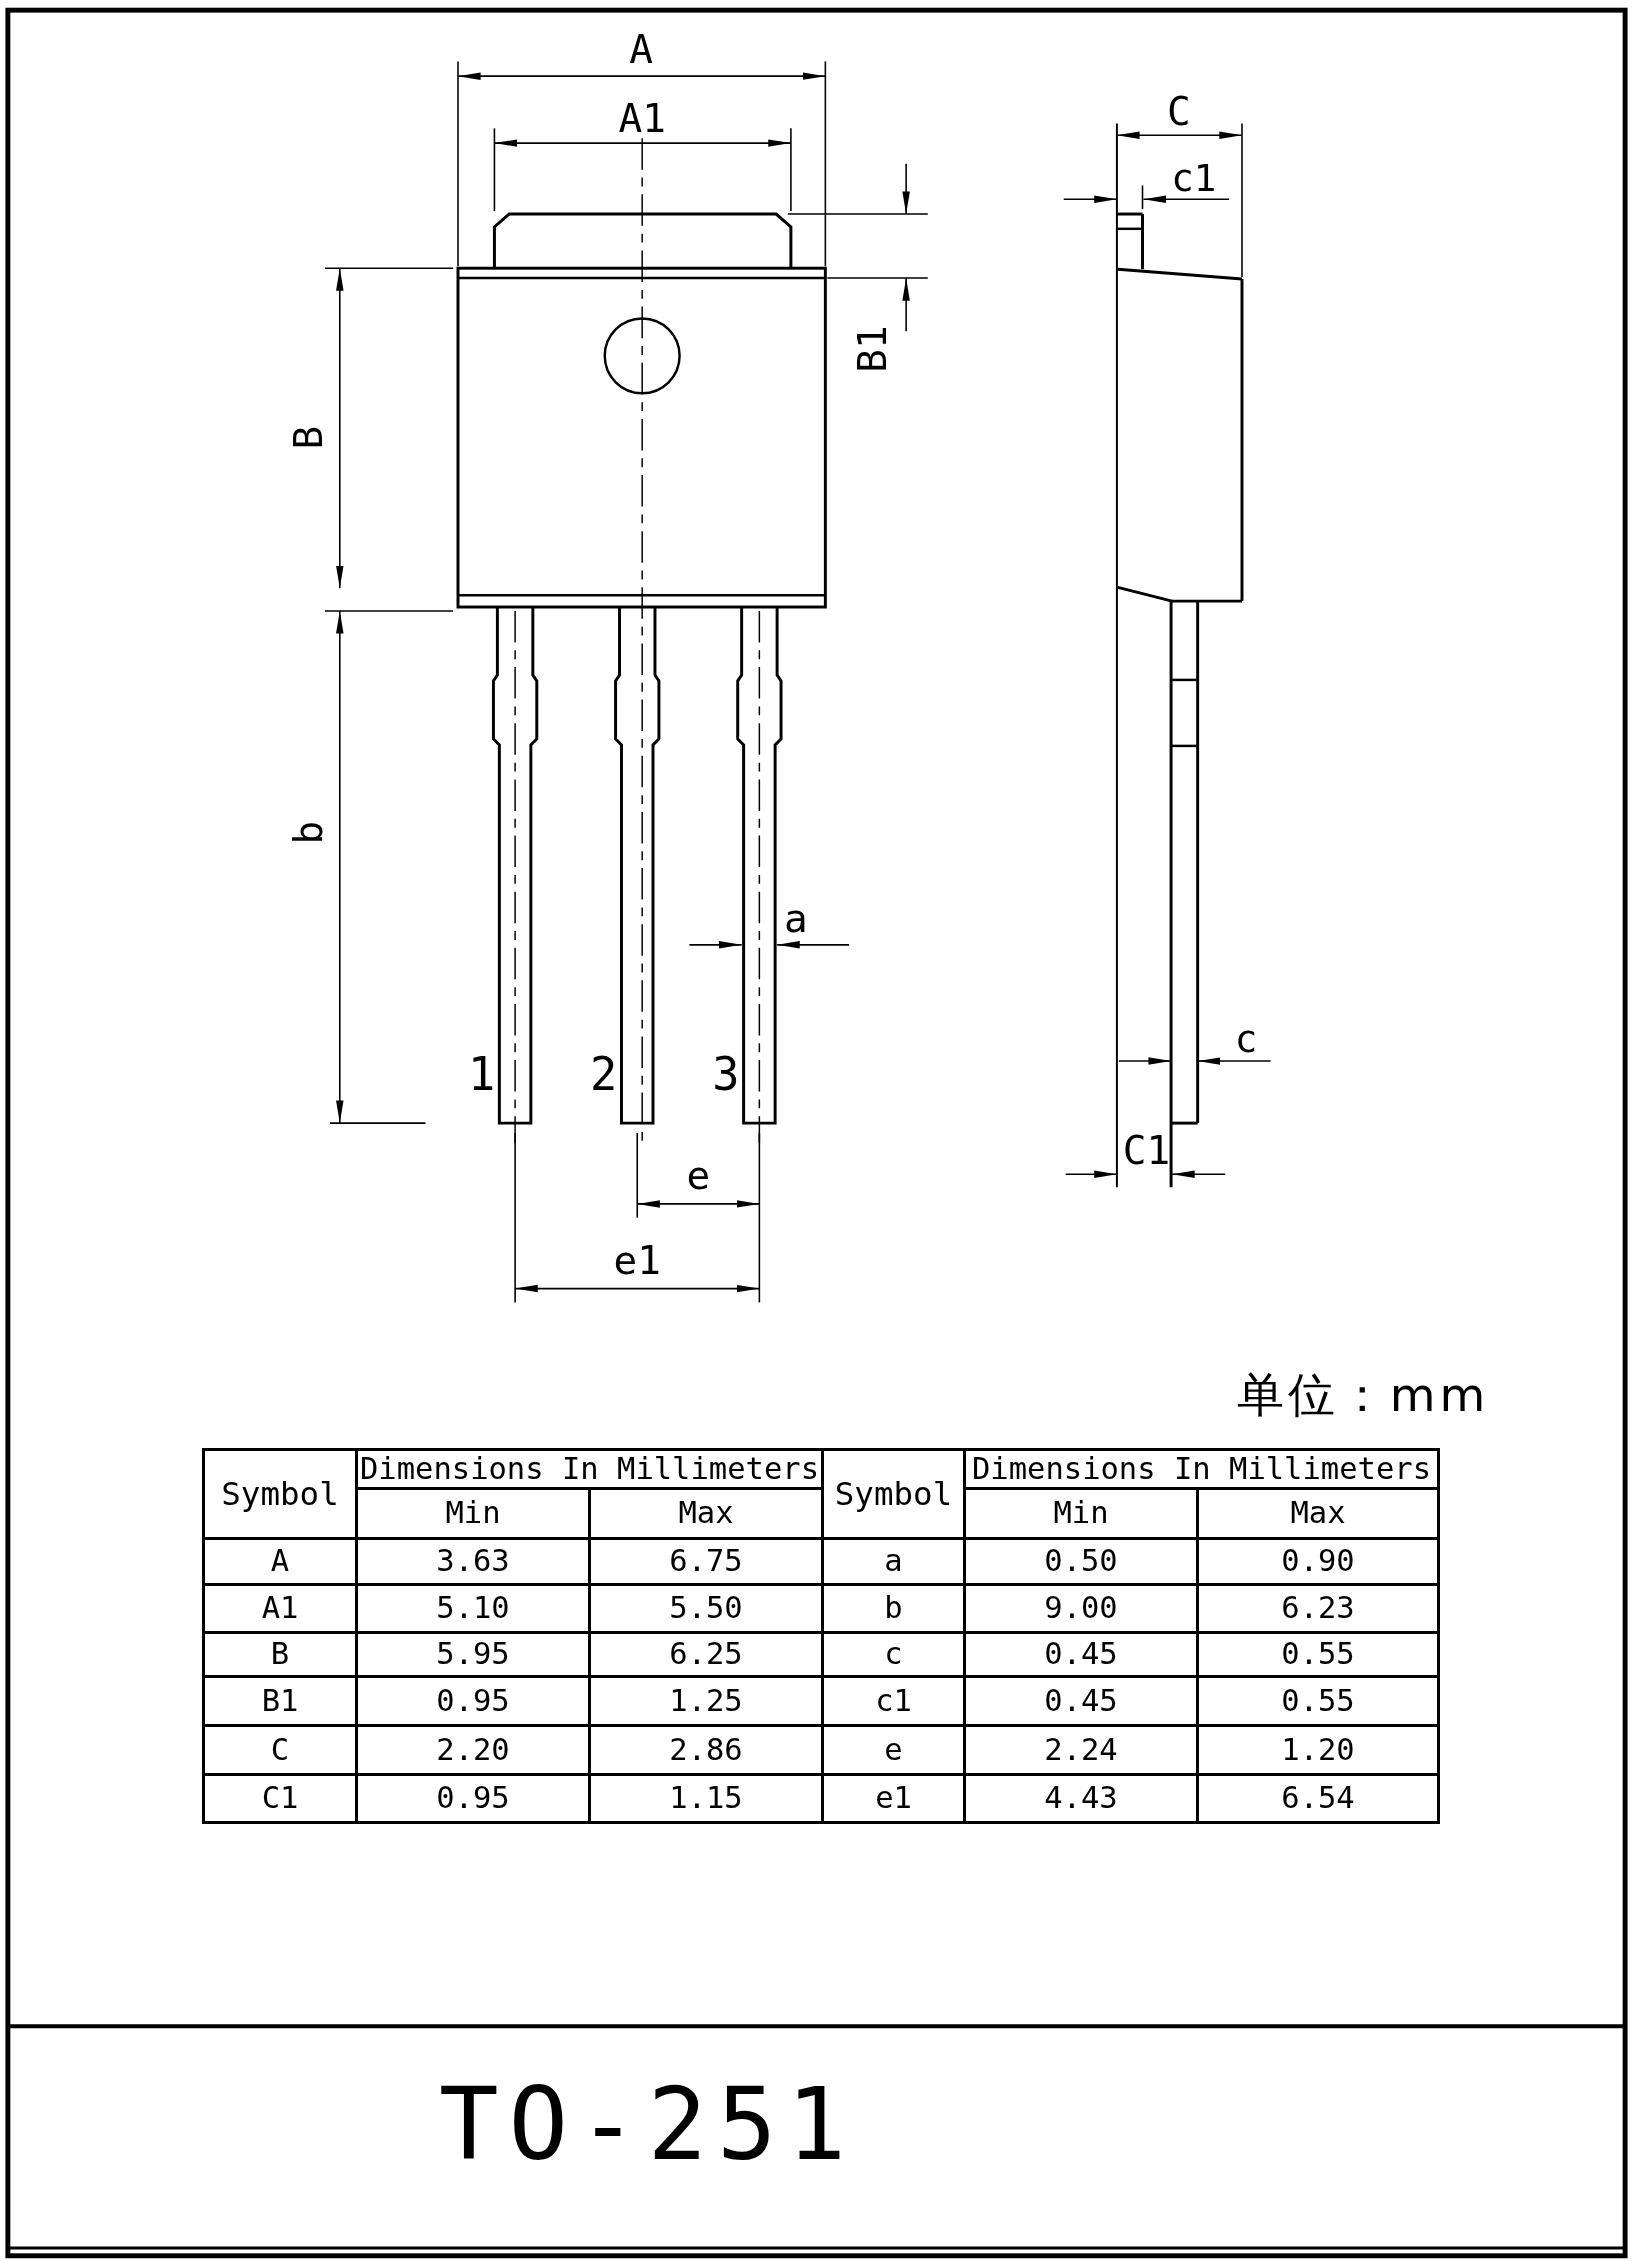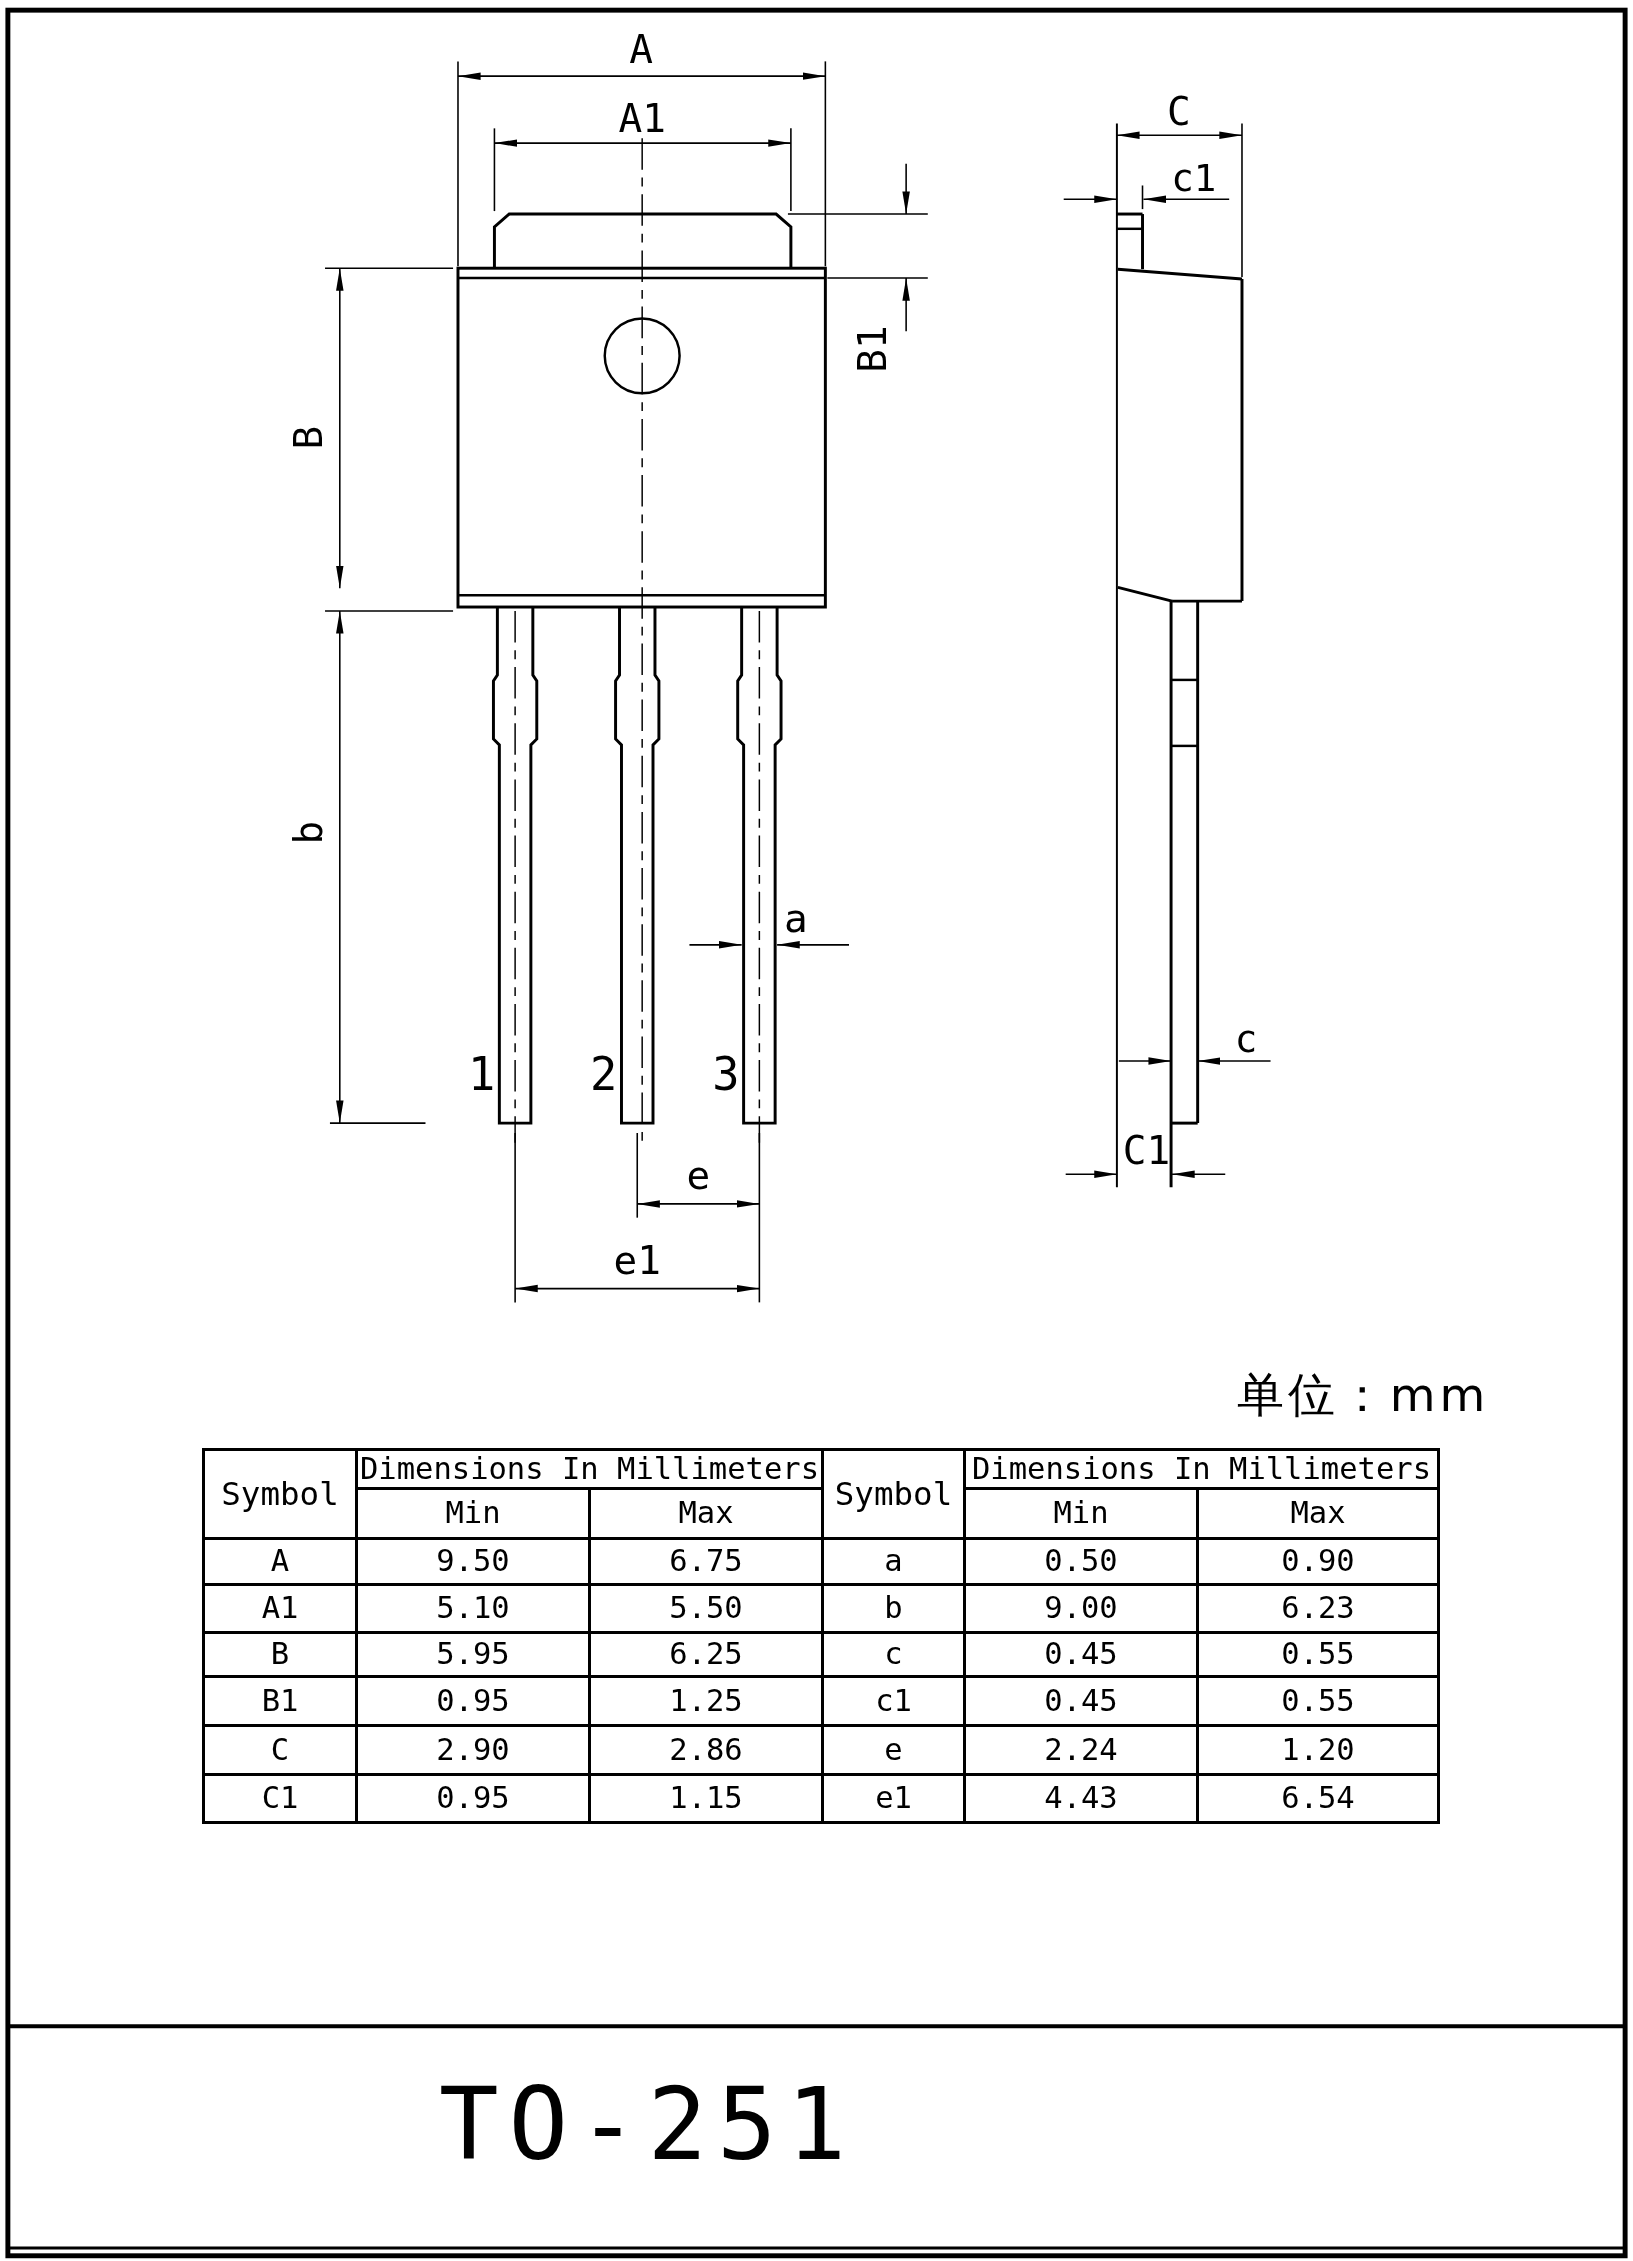--- a/index.html
+++ b/index.html
@@ -161,21 +161,21 @@
       <td colspan="2">Dimensions In Millimeters</td>
     </tr>
     <tr style="height:50px">
       <td>Min</td>
       <td>Max</td>
       <td>Min</td>
       <td>Max</td>
     </tr>
     <tr style="height:46px">
       <td>A</td>
-      <td>9.50</td>
+      <td>3.63</td>
       <td>6.75</td>
       <td>a</td>
       <td>0.50</td>
       <td>0.90</td>
     </tr>
     <tr style="height:48px">
       <td>A1</td>
       <td>5.10</td>
       <td>5.50</td>
       <td>b</td>
@@ -193,21 +193,21 @@
     <tr style="height:49px">
       <td>B1</td>
       <td>0.95</td>
       <td>1.25</td>
       <td>c1</td>
       <td>0.45</td>
       <td>0.55</td>
     </tr>
     <tr style="height:49px">
       <td>C</td>
-      <td>2.90</td>
+      <td>2.20</td>
       <td>2.86</td>
       <td>e</td>
       <td>2.24</td>
       <td>1.20</td>
     </tr>
     <tr style="height:48px">
       <td>C1</td>
       <td>0.95</td>
       <td>1.15</td>
       <td>e1</td>

